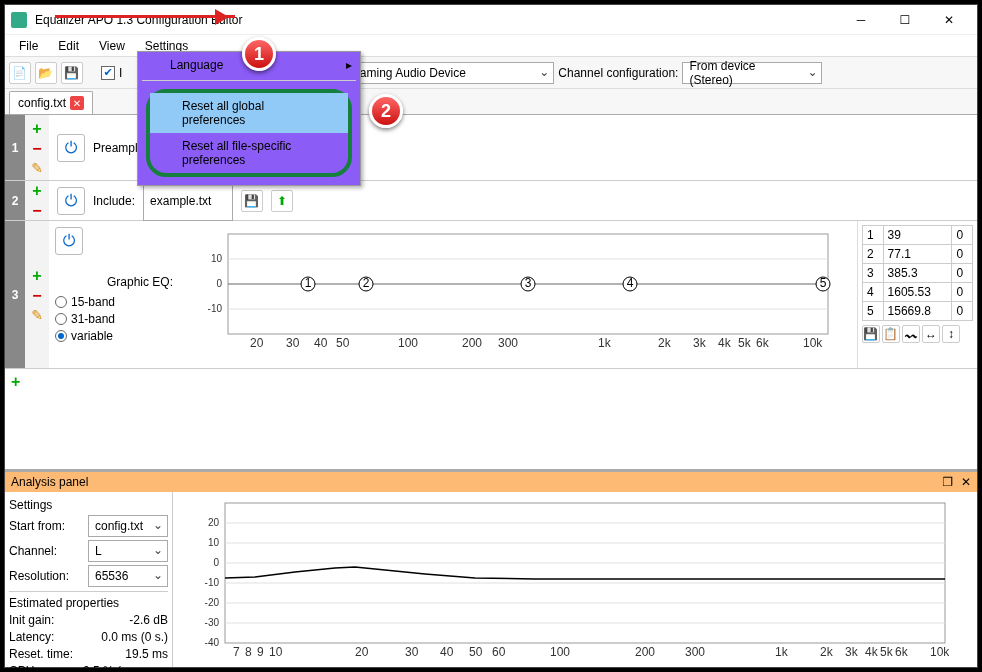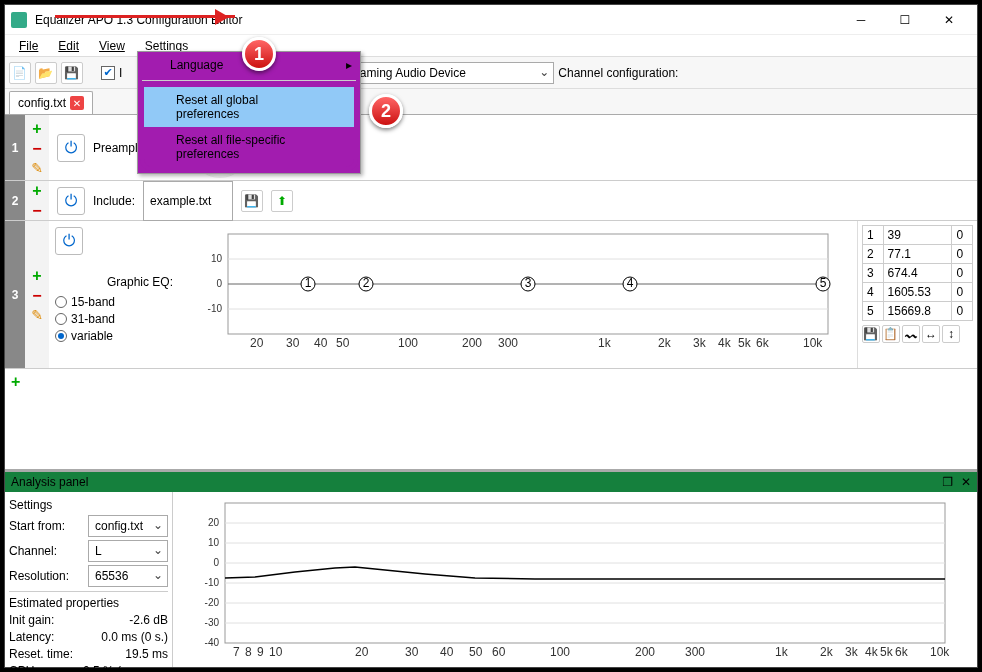--- a/index.html
+++ b/index.html
@@ -4,29 +4,29 @@
 <style>
 *{box-sizing:border-box;margin:0;padding:0;font-family:"Segoe UI",Tahoma,sans-serif;font-size:12px;}
 body{background:#000;padding:4px;width:982px;height:672px;overflow:hidden;}
 .window{background:#fff;border:1px solid #444;width:974px;height:664px;display:flex;flex-direction:column;position:relative;}
 .titlebar{display:flex;align-items:center;height:30px;padding:0 6px;border-bottom:1px solid #eee;}
 .titlebar .icon{width:16px;height:16px;background:#3a8;border-radius:2px;margin-right:8px;}
 .titlebar .title{flex:1;}
 .winbtns{display:flex;gap:0;}
 .winbtn{width:44px;height:28px;display:flex;align-items:center;justify-content:center;}
 .menubar{display:flex;height:22px;align-items:center;padding:0 4px;border-bottom:1px solid #ddd;position:relative;}
-.menuitem{padding:10px 10px;cursor:default;text-decoration:underline;}
+.menuitem{padding:10px 10px;cursor:default;}
 .red-arrow{position:absolute;left:50px;top:10px;width:180px;height:3px;background:#d22;z-index:5;}
 .red-arrow::after{content:"";position:absolute;right:-2px;top:-6px;border:8px solid transparent;border-left:14px solid #d22;}
-.dropdown{position:absolute;left:132px;top:46px;background:#a21caf;border:1px solid #999;box-shadow:2px 2px 4px rgba(0,0,0,0.3);z-index:10;width:224px;}
+.dropdown{position:absolute;left:132px;top:46px;background:#8b5cf6;border:1px solid #999;box-shadow:2px 2px 4px rgba(0,0,0,0.3);z-index:10;width:224px;}
 .dropdown .item{padding:6px 32px 6px 32px;position:relative;}
 .dropdown .item.lang::after{content:"▸";position:absolute;right:8px;}
 .dropdown .sep{border-top:1px solid #ccc;margin:2px 4px;}
 .dropdown .hl{background:#91c9f7;}
-.dropdown .reset-group{border:4px solid #a21caf;border-radius:12px;margin:2px;}
+.dropdown .reset-group{border:4px solid #15803d;border-radius:20px;margin:8px;}
 .callout{position:absolute;width:34px;height:34px;border-radius:50%;background:linear-gradient(#f66,#c11);border:3px solid #fff;box-shadow:0 2px 4px rgba(0,0,0,0.5);color:#fff;font-weight:bold;font-size:18px;display:flex;align-items:center;justify-content:center;z-index:20;}
 .c1{left:237px;top:32px;}
 .c2{left:364px;top:89px;}
 .toolbar{display:flex;align-items:center;height:32px;padding:2px 4px;gap:4px;border-bottom:1px solid #ddd;background:#f7f7f7;}
 .tbtn{width:22px;height:22px;border:1px solid #ccc;background:#fff;border-radius:2px;display:flex;align-items:center;justify-content:center;}
 .chk{width:14px;height:14px;border:1px solid #666;background:#fff;display:inline-flex;align-items:center;justify-content:center;color:#06c;font-size:11px;}
 .sel{border:1px solid #aaa;background:#fff;height:22px;padding:0 20px 0 6px;position:relative;display:inline-flex;align-items:center;}
 .sel::after{content:"⌄";position:absolute;right:4px;top:2px;color:#444;}
 .tabbar{display:flex;height:26px;background:#f7f7f7;padding:2px 4px 0 4px;border-bottom:1px solid #aaa;}
 .tab{background:#fff;border:1px solid #aaa;border-bottom:none;padding:3px 8px;display:flex;align-items:center;gap:4px;border-radius:2px 2px 0 0;}
@@ -53,21 +53,21 @@
 .radio .r{width:12px;height:12px;border:1px solid #666;border-radius:50%;display:flex;align-items:center;justify-content:center;}
 .radio .r.on::after{content:"";width:6px;height:6px;background:#06c;border-radius:50%;}
 .eq-graph{flex:1;padding:8px;position:relative;}
 .eq-table{width:120px;padding:4px;border-left:1px solid #ddd;}
 .eq-table table{width:100%;border-collapse:collapse;}
 .eq-table td{border:1px solid #ccc;padding:2px 4px;}
 .eq-tools{display:flex;gap:2px;margin-top:4px;}
 .eq-tools .tbtn{width:18px;height:18px;}
 .addrow{padding:4px 6px;}
 .analysis{border-top:3px solid #aaa;}
-.panel-hdr{background:#15803d;padding:3px 6px;display:flex;align-items:center;}
+.panel-hdr{background:#fdba74;padding:3px 6px;display:flex;align-items:center;}
 .panel-hdr .sp{flex:1;}
 .panel-body{display:flex;height:175px;}
 .settings-col{width:168px;padding:4px;border-right:1px solid #ccc;}
 .settings-col .lbl{display:flex;align-items:center;justify-content:space-between;margin:3px 0;gap:12px;}
 .settings-col .hdr{font-weight:normal;margin:2px 0;}
 .settings-col hr{margin:4px 0;border:none;border-top:1px solid #ccc;}
 .graph-col{flex:1;padding:6px;position:relative;}
 svg{overflow:visible;}
 .axis{stroke:#666;stroke-width:1;}
 .grid{stroke:#e0e0e0;stroke-width:1;}
@@ -116,20 +116,23 @@
     <div class="tbtn">💾</div>
     <span style="width:10px"></span>
     <span class="chk">✔</span>
     <span>I</span>
     <span style="flex:0 0 60px"></span>
     <span>Device:</span>
     <div class="sel" style="width:320px">
         <span>Микрофон - Bloody Gaming Audio Device</span>
       </div>
     <span>Channel configuration:</span>
+    <div class="sel" style="width:140px">
+        <span>From device (Stereo)</span>
+      </div>
   </div>
 
   <div class="tabbar">
     <div class="tab">
       <span>config.txt</span>
       <span class="close">✕</span>
     </div>
   </div>
 
   <div class="content">
@@ -243,21 +246,21 @@
                   <td>39</td>
                   <td>0</td>
                 </tr>
             <tr>
                   <td>2</td>
                   <td>77.1</td>
                   <td>0</td>
                 </tr>
             <tr>
                   <td>3</td>
-                  <td>674.4</td>
+                  <td>385.3</td>
                   <td>0</td>
                 </tr>
             <tr>
                   <td>4</td>
                   <td>1605.53</td>
                   <td>0</td>
                 </tr>
             <tr>
                   <td>5</td>
                   <td>15669.8</td>

